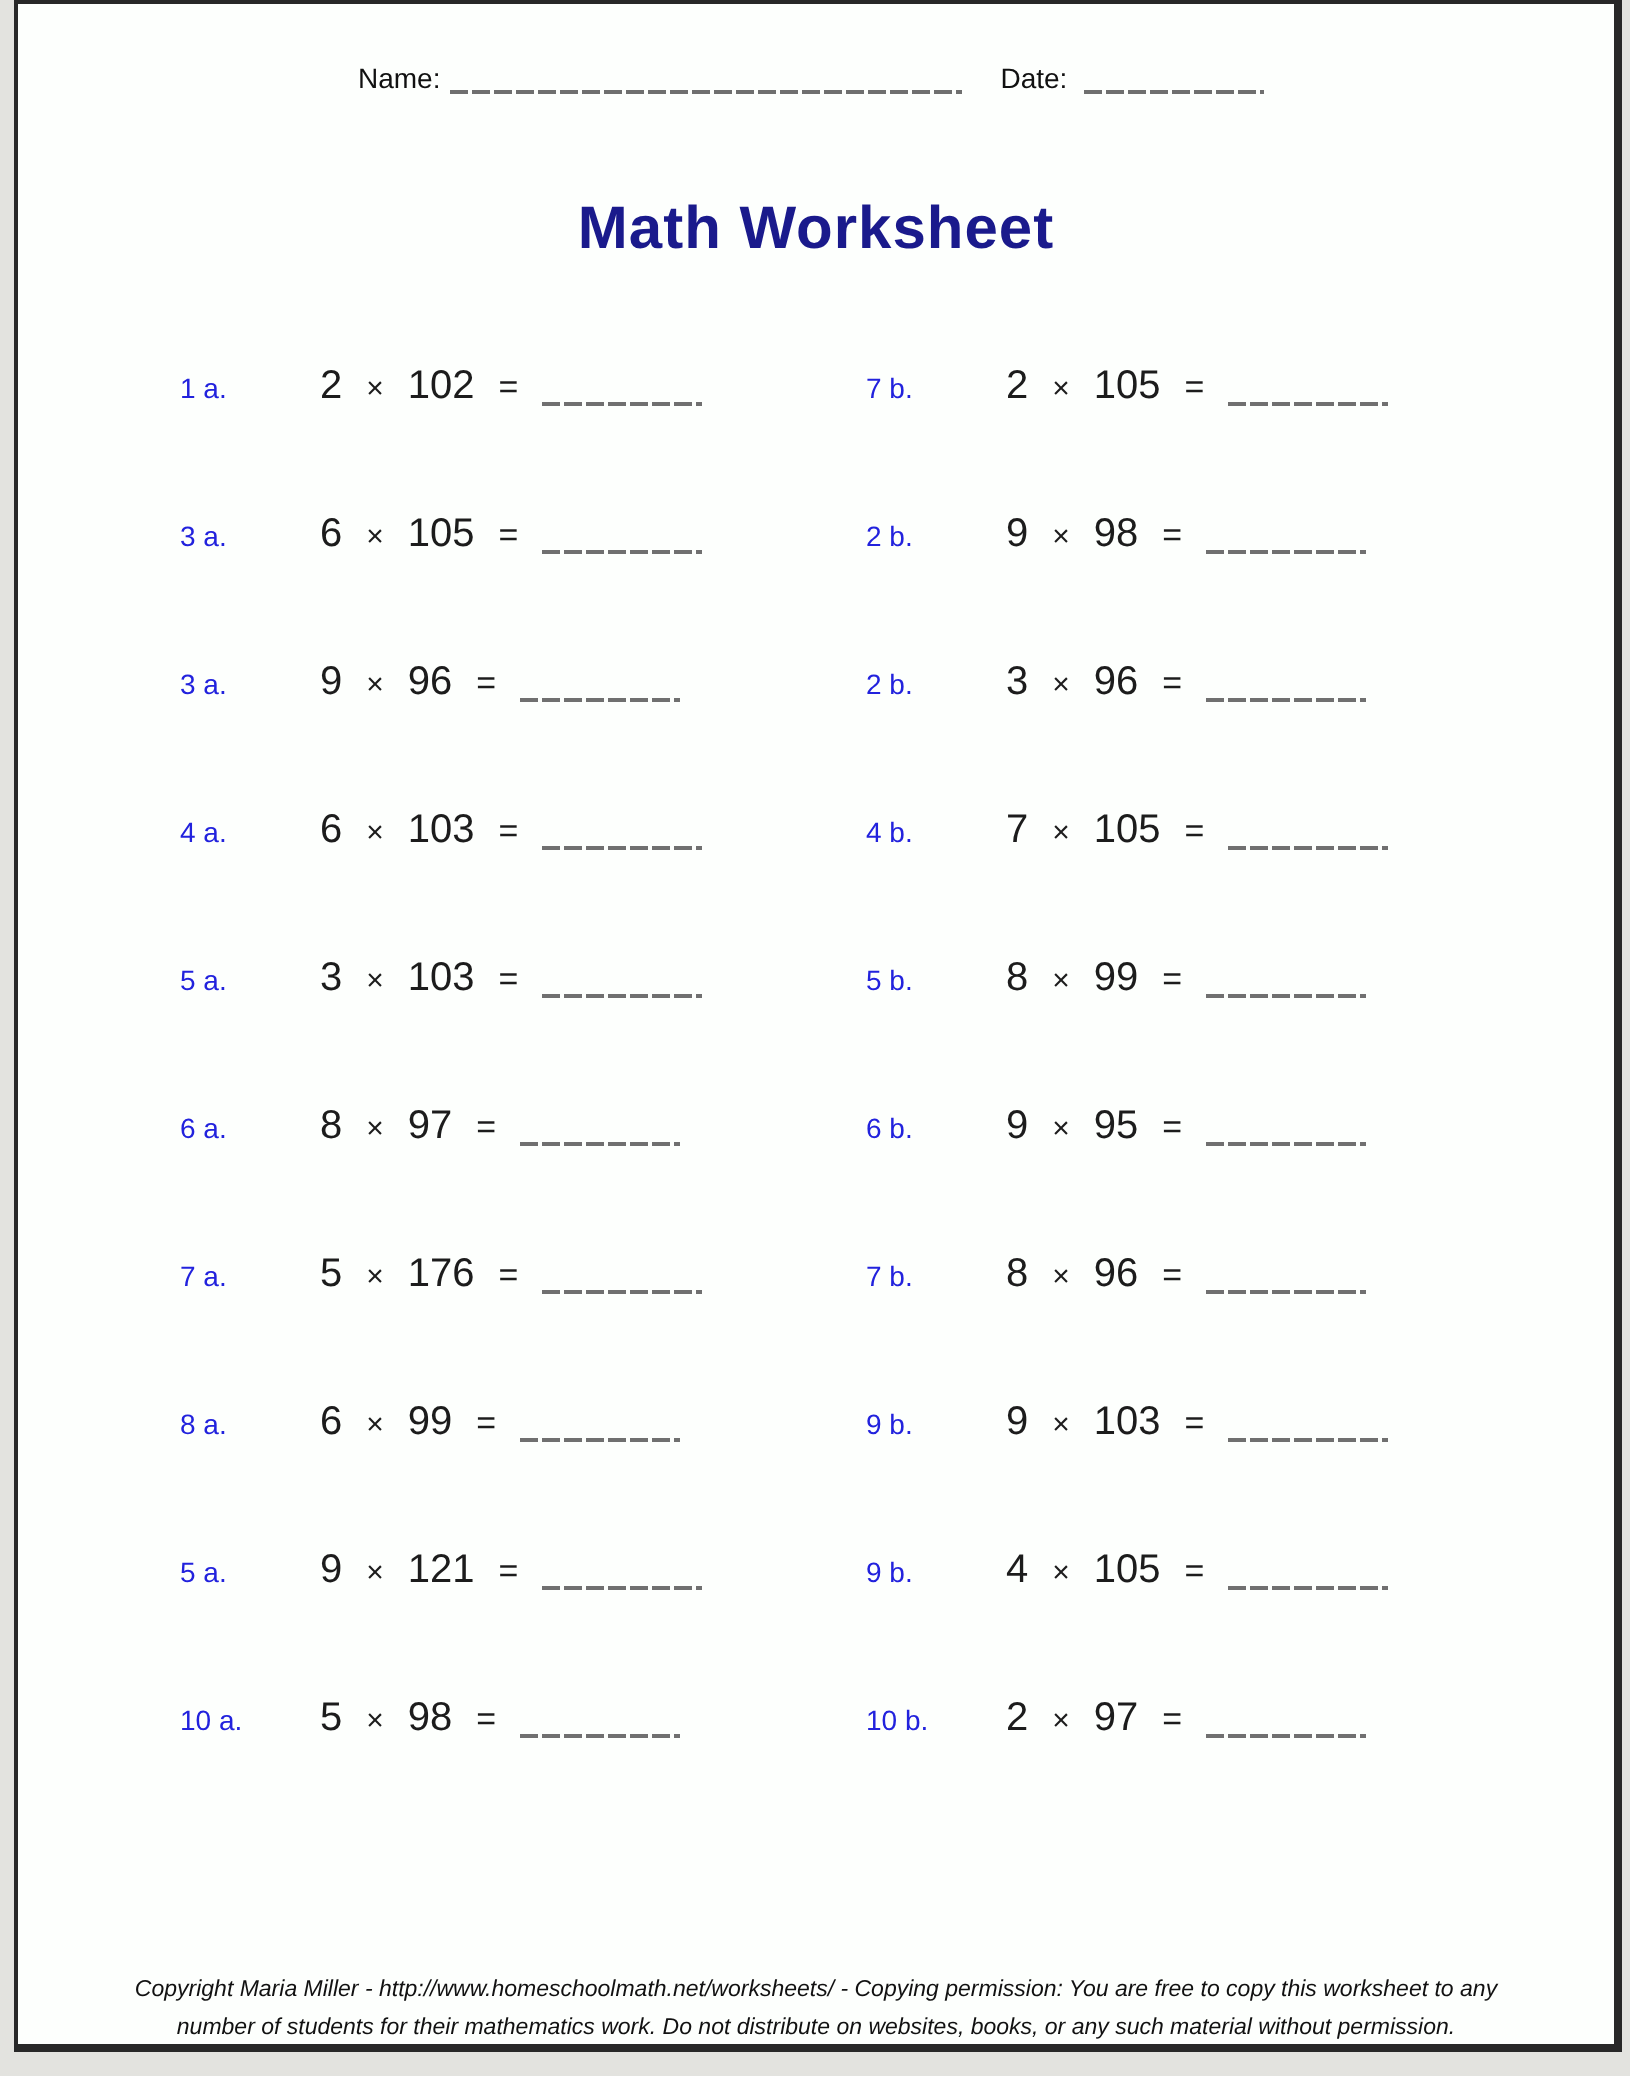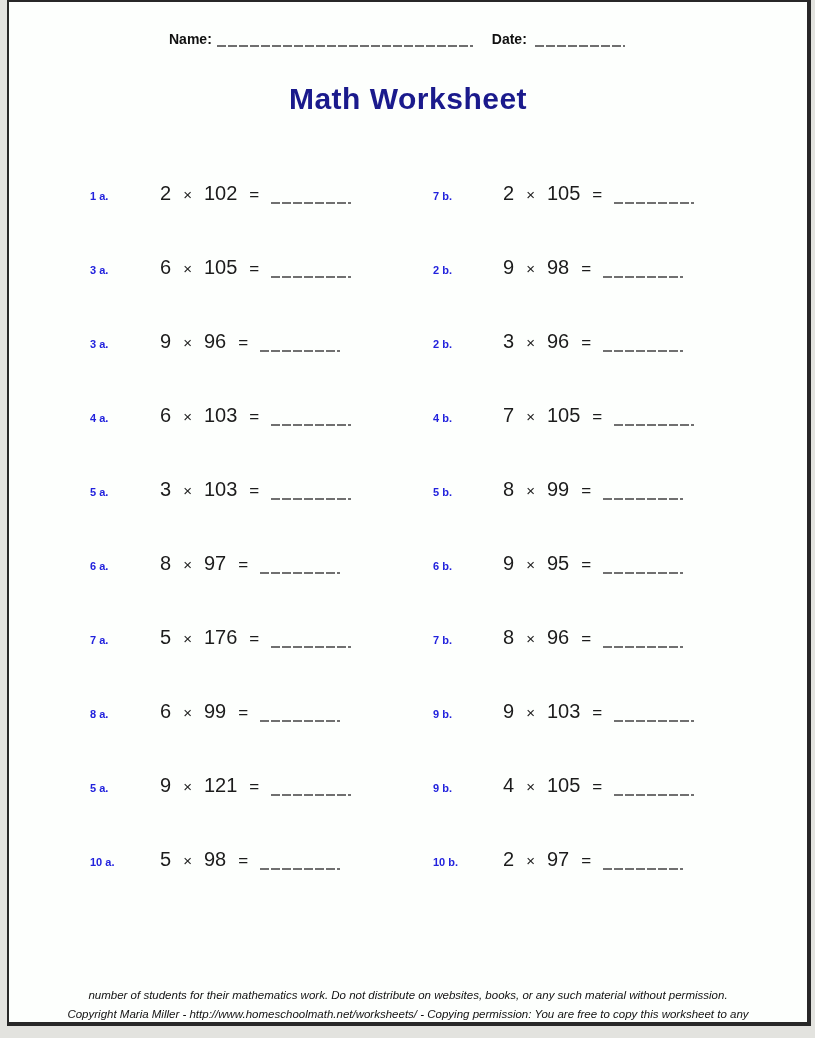--- a/index.html
+++ b/index.html
@@ -14,52 +14,52 @@
     position: absolute; left: 7px; top: 0;
     width: 804px; height: 1026px;
     box-sizing: border-box;
     border: 2px solid var(--border, #282828);
     border-right-width: 4px;
     border-bottom-width: 4px;
     background: var(--page-bg, #fdfffd);
   }
   
   .header {
-    position: absolute; left: 160px; top: 28px;
+    position: absolute; left: 170px; top: 28px;
     display: flex; align-items: baseline;
-    font-weight: bold; font-size: 14px; color: #111;
+    font-weight: normal; font-size: 14px; color: #111;
     white-space: nowrap;
   }
   .rule-line {
     display: inline-block; height: 14px;
     position: relative; top: 3px;
     background: repeating-linear-gradient(90deg, #6f6f6f 0 9px, rgba(0,0,0,0) 9px 11px) left bottom / 100% 2px no-repeat;
   }
   .name-line { width: 256px; margin-left: 5px; }
   .date-label { margin-left: 19px; }
   .date-line { width: 90px; margin-left: 8px; }
   
   .title {
-    position: absolute; top: 80px; left: 0; width: 100%;
+    position: absolute; top: 96px; left: 0; width: 100%;
     text-align: center;
     font-size: 30px; font-weight: bold;
     color: var(--title-navy, #1a1a8c);
     letter-spacing: 0.5px;
   }
   
   .problems {
     position: absolute; left: 81px; top: 180px;
     display: grid;
     grid-template-columns: 343px auto;
     grid-auto-rows: 74px;
   }
   .cell { display: flex; align-items: baseline; }
   .plabel {
     flex: 0 0 70px;
-    font-size: 11px; font-weight: bold;
+    font-size: 14px; font-weight: normal;
     color: var(--accent-blue, #2222dd);
     white-space: nowrap;
   }
   .expr {
     display: inline-flex; align-items: baseline; gap: 12px;
     font-size: 20px; color: var(--text, #1c1c1c);
     white-space: nowrap;
   }
   .op { font-size: 15px; }
   .eq { font-size: 17px; }
@@ -307,18 +307,18 @@
       <span class="f1">2</span>
       <span class="op">×</span>
       <span class="f2">97</span>
       <span class="eq">=</span>
       <span class="blank"></span>
     </span>
   </div>
 </div>
 
     <div class="footer">
+      <div>Copyright Maria Miller - http://www.homeschoolmath.net/worksheets/ - Copying permission: You are free to copy this worksheet to any</div>
       <div>number of students for their mathematics work. Do not distribute on websites, books, or any such material without permission.</div>
-      <div>Copyright Maria Miller - http://www.homeschoolmath.net/worksheets/ - Copying permission: You are free to copy this worksheet to any</div>
     </div>
 
   </div>
 </div>
 
 </body></html>

